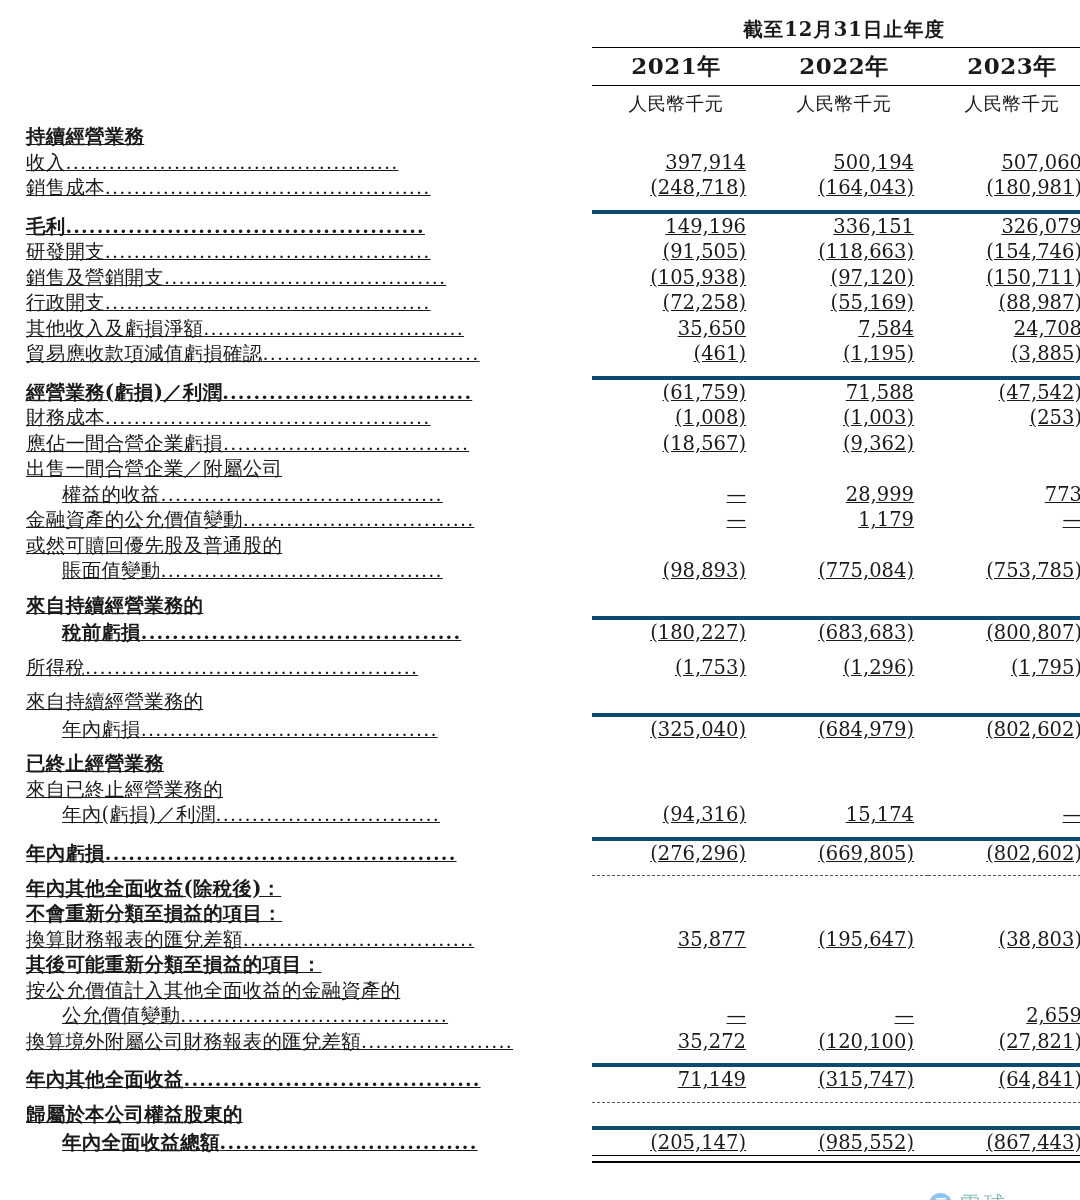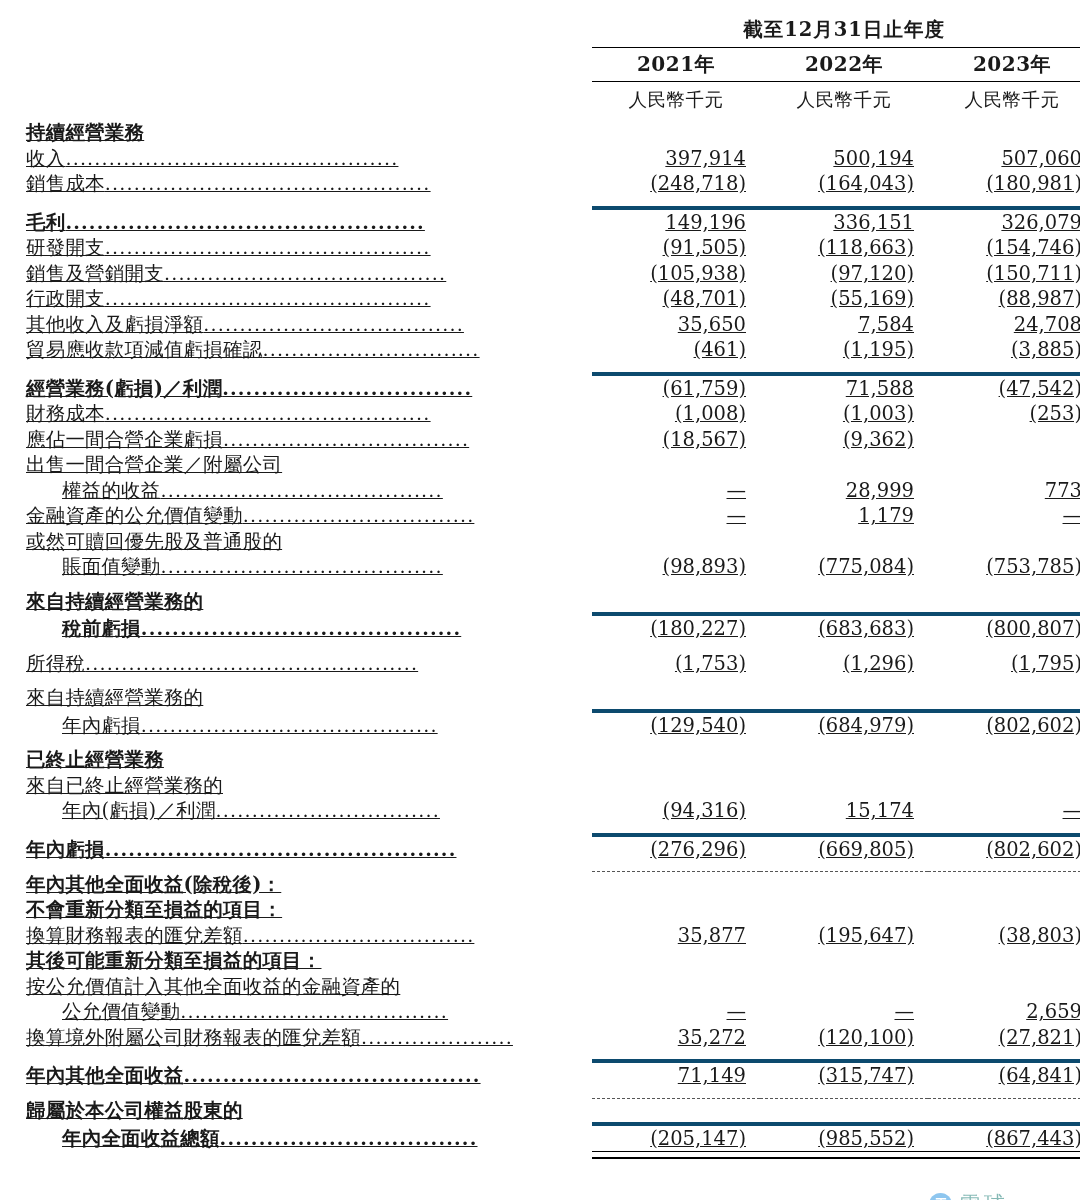--- a/index.html
+++ b/index.html
@@ -62,21 +62,21 @@
   .hdr-period {
     text-align: center;
     font-weight: bold;
     font-size: 19.5px;
     padding-bottom: 4px;
     letter-spacing: 1px;
   }
   .hdr-year {
     text-align: center;
     font-weight: bold;
-    font-size: 20px;
+    font-size: 23px;
     padding-top: 3px;
     padding-bottom: 3px;
     letter-spacing: 0.5px;
   }
   .hdr-unit {
     text-align: center;
     font-size: 18.5px;
     padding-top: 5px;
     padding-bottom: 8px;
     letter-spacing: 0.5px;
@@ -186,21 +186,21 @@
           <td class="num-cell">(154,746)</td>
         </tr>
         <tr class="row-h">
           <td class="label-cell"><span>銷售及營銷開支</span><span class="dots">.......................................</span></td>
           <td class="num-cell">(105,938)</td>
           <td class="num-cell">(97,120)</td>
           <td class="num-cell">(150,711)</td>
         </tr>
         <tr class="row-h">
           <td class="label-cell"><span>行政開支</span><span class="dots">.............................................</span></td>
-          <td class="num-cell">(48,701)</td>
+          <td class="num-cell">(72,258)</td>
           <td class="num-cell">(55,169)</td>
           <td class="num-cell">(88,987)</td>
         </tr>
         <tr class="row-h">
           <td class="label-cell"><span>其他收入及虧損淨額</span><span class="dots">....................................</span></td>
           <td class="num-cell">35,650</td>
           <td class="num-cell">7,584</td>
           <td class="num-cell">24,708</td>
         </tr>
         <tr class="row-h">
@@ -288,21 +288,21 @@
           <td colspan="4" class="spacer-sm"></td>
         </tr>
         <tr class="row-h">
           <td class="label-cell"><span>來自持續經營業務的</span></td>
           <td class="num-cell"></td>
           <td class="num-cell"></td>
           <td class="num-cell"></td>
         </tr>
         <tr class="row-h">
           <td class="label-cell indent1"><span>年內虧損</span><span class="dots">.........................................</span></td>
-          <td class="num-cell bt">(129,540)</td>
+          <td class="num-cell bt">(325,040)</td>
           <td class="num-cell bt">(684,979)</td>
           <td class="num-cell bt">(802,602)</td>
         </tr>
         <tr>
           <td colspan="4" class="spacer-sm"></td>
         </tr>
         <tr class="row-h">
           <td class="label-cell bold"><span>已終止經營業務</span></td>
           <td class="num-cell"></td>
           <td class="num-cell"></td>

